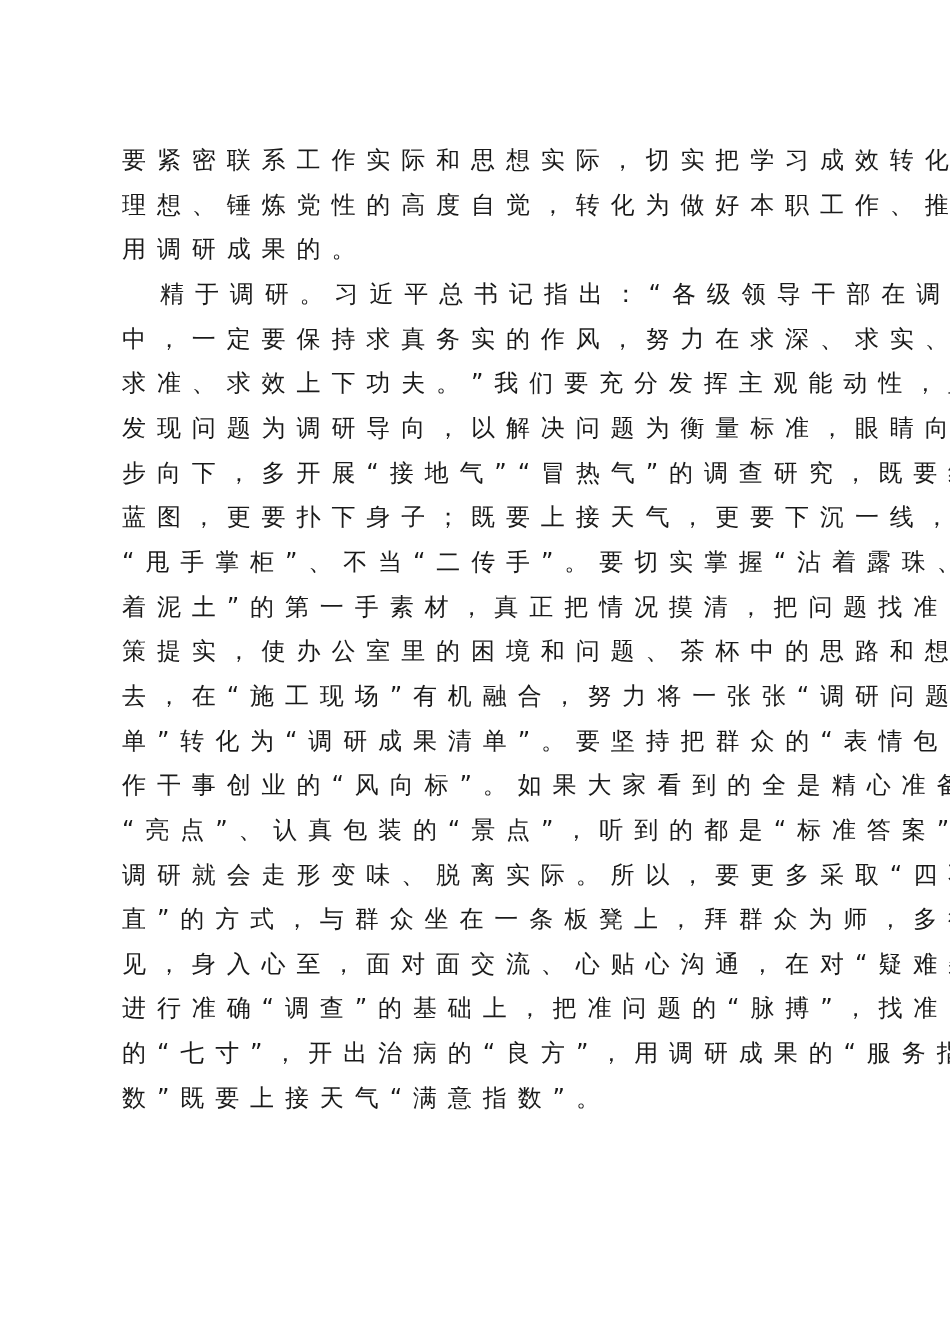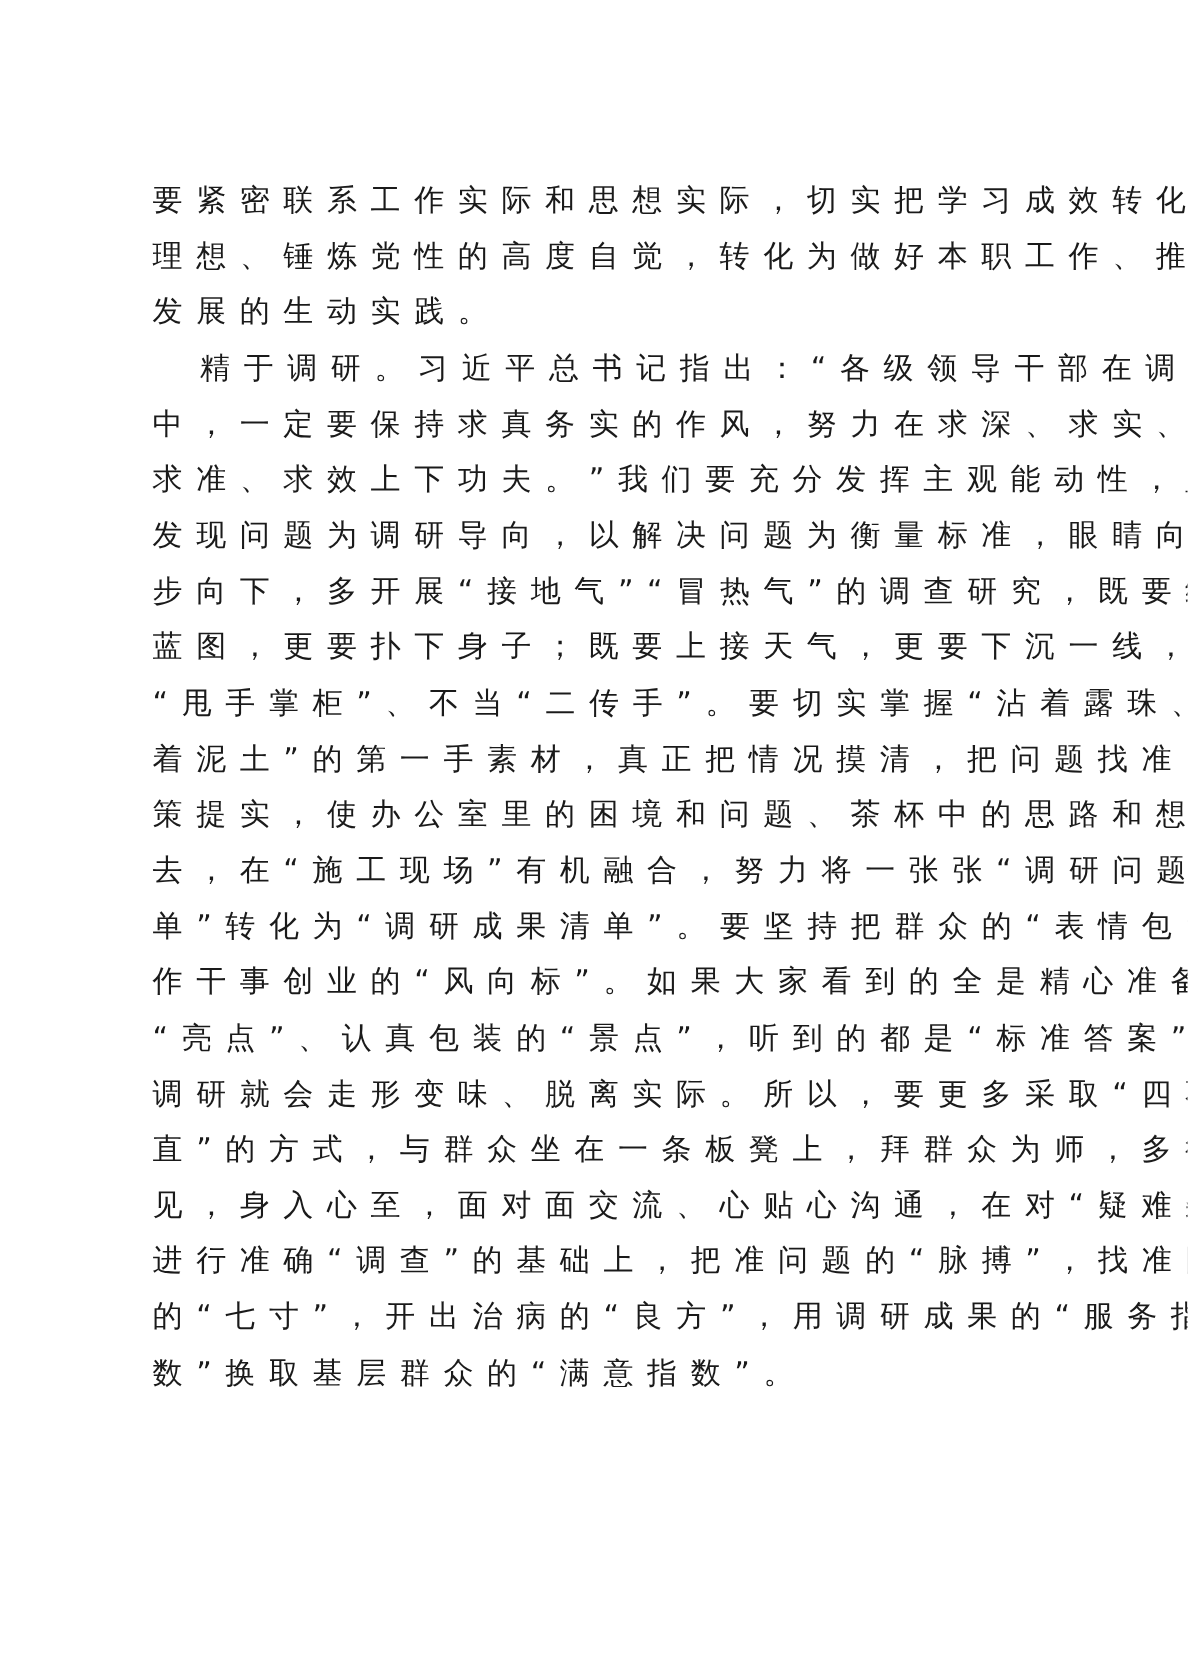--- a/index.html
+++ b/index.html
@@ -35,36 +35,36 @@
     white-space: nowrap;
   }
 </style>
 </head>
 <body>
 
 <div class="page">
   <p class="para">
     <span class="line">要紧密联系工作实际和思想实际，切实把学习成效转化为坚定</span>
     <span class="line">理想、锤炼党性的高度自觉，转化为做好本职工作、推动事业</span>
-    <span class="line">发展的生动实践。</span>
+    <span class="line">用调研成果的。</span>
   </p>
   <p class="para">
     <span class="line" style="padding-left:38px">精于调研。习近平总书记指出：“各级领导干部在调研工作</span>
     <span class="line">中，一定要保持求真务实的作风，努力在求深、求实、求细、</span>
     <span class="line">求准、求效上下功夫。”我们要充分发挥主观能动性，坚持以</span>
     <span class="line">发现问题为调研导向，以解决问题为衡量标准，眼睛向下、脚</span>
     <span class="line">步向下，多开展“接地气”“冒热气”的调查研究，既要绘制</span>
     <span class="line">蓝图，更要扑下身子；既要上接天气，更要下沉一线，不当</span>
     <span class="line">“甩手掌柜”、不当“二传手”。要切实掌握“沾着露珠、带</span>
     <span class="line">着泥土”的第一手素材，真正把情况摸清，把问题找准，把对</span>
     <span class="line">策提实，使办公室里的困境和问题、茶杯中的思路和想法走出</span>
     <span class="line">去，在“施工现场”有机融合，努力将一张张“调研问题清</span>
     <span class="line">单”转化为“调研成果清单”。要坚持把群众的“表情包”当</span>
     <span class="line">作干事创业的“风向标”。如果大家看到的全是精心准备的</span>
     <span class="line">“亮点”、认真包装的“景点”，听到的都是“标准答案”，</span>
     <span class="line">调研就会走形变味、脱离实际。所以，要更多采取“四不两</span>
     <span class="line">直”的方式，与群众坐在一条板凳上，拜群众为师，多征求意</span>
     <span class="line">见，身入心至，面对面交流、心贴心沟通，在对“疑难杂病”</span>
     <span class="line">进行准确“调查”的基础上，把准问题的“脉搏”，找准困难</span>
     <span class="line">的“七寸”，开出治病的“良方”，用调研成果的“服务指</span>
-    <span class="line">数”换取基层群众的“满意指数”。</span>
+    <span class="line">数”既要上接天气“满意指数”。</span>
   </p>
 </div>
 
 </body></html>

